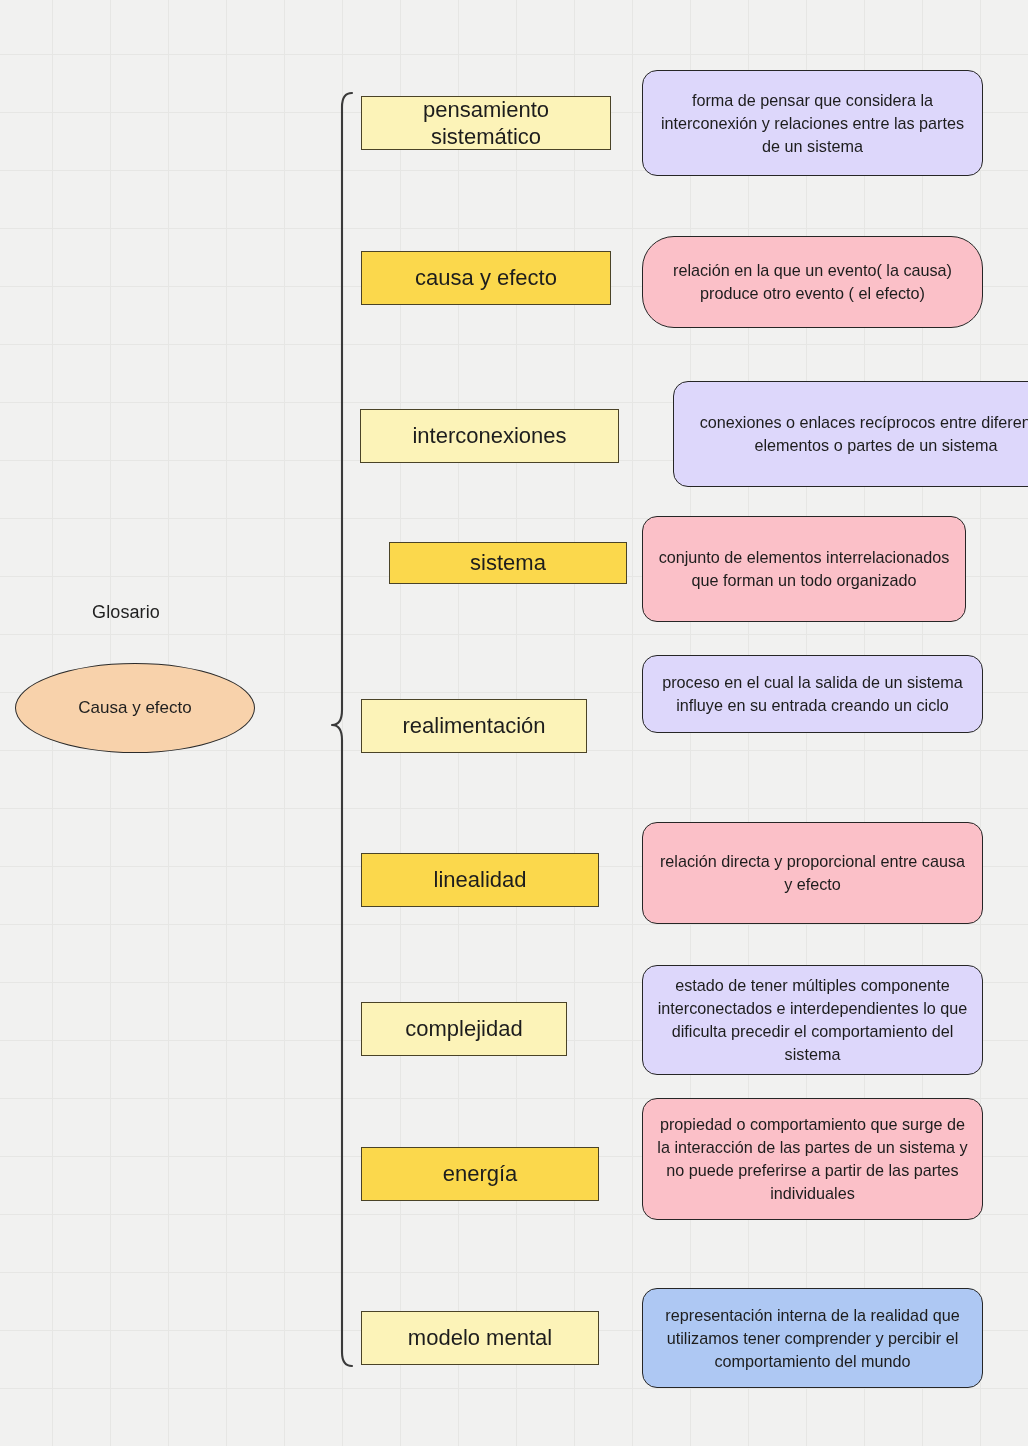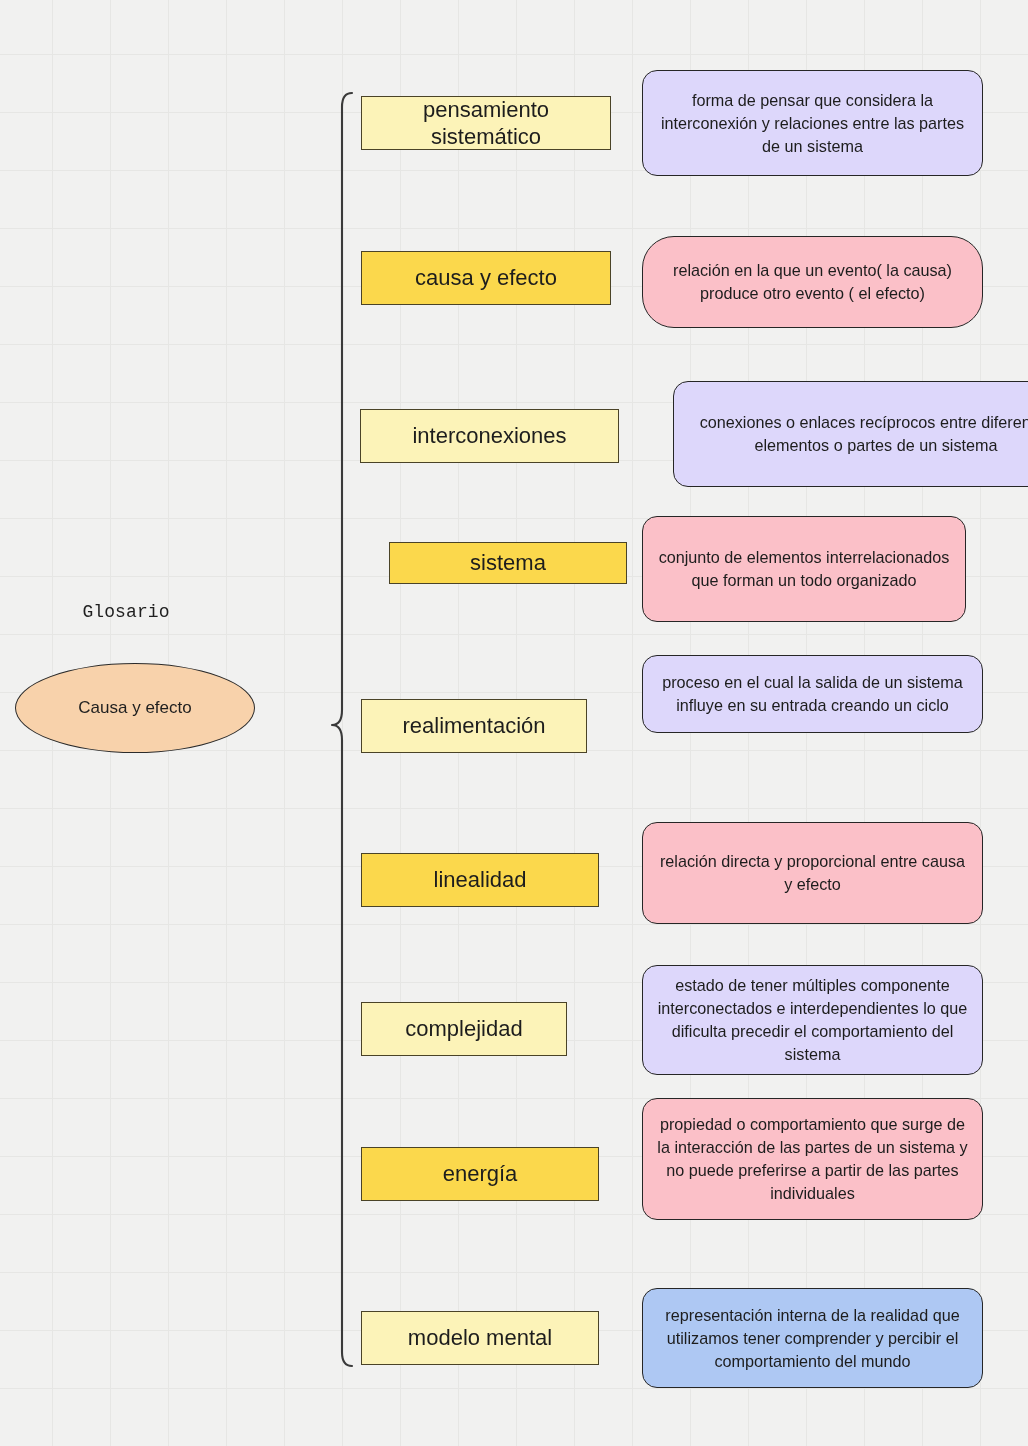--- a/index.html
+++ b/index.html
@@ -27,21 +27,20 @@
   
   .glossary-label {
     position: absolute;
     left: 0px;
     top: 602px;
     width: 252px;
     text-align: center;
     font-size: 18px;
     color: #1f1f1f;
     letter-spacing: .1px;
-    font-family: Liberation Mono, monospace;
   }
   .root-ellipse {
     position: absolute;
     left: 15px;
     top: 663px;
     width: 240px;
     height: 90px;
     border-radius: 50%;
     background: #f8d2ab;
     border: 1.6px solid #2b2b2b;

